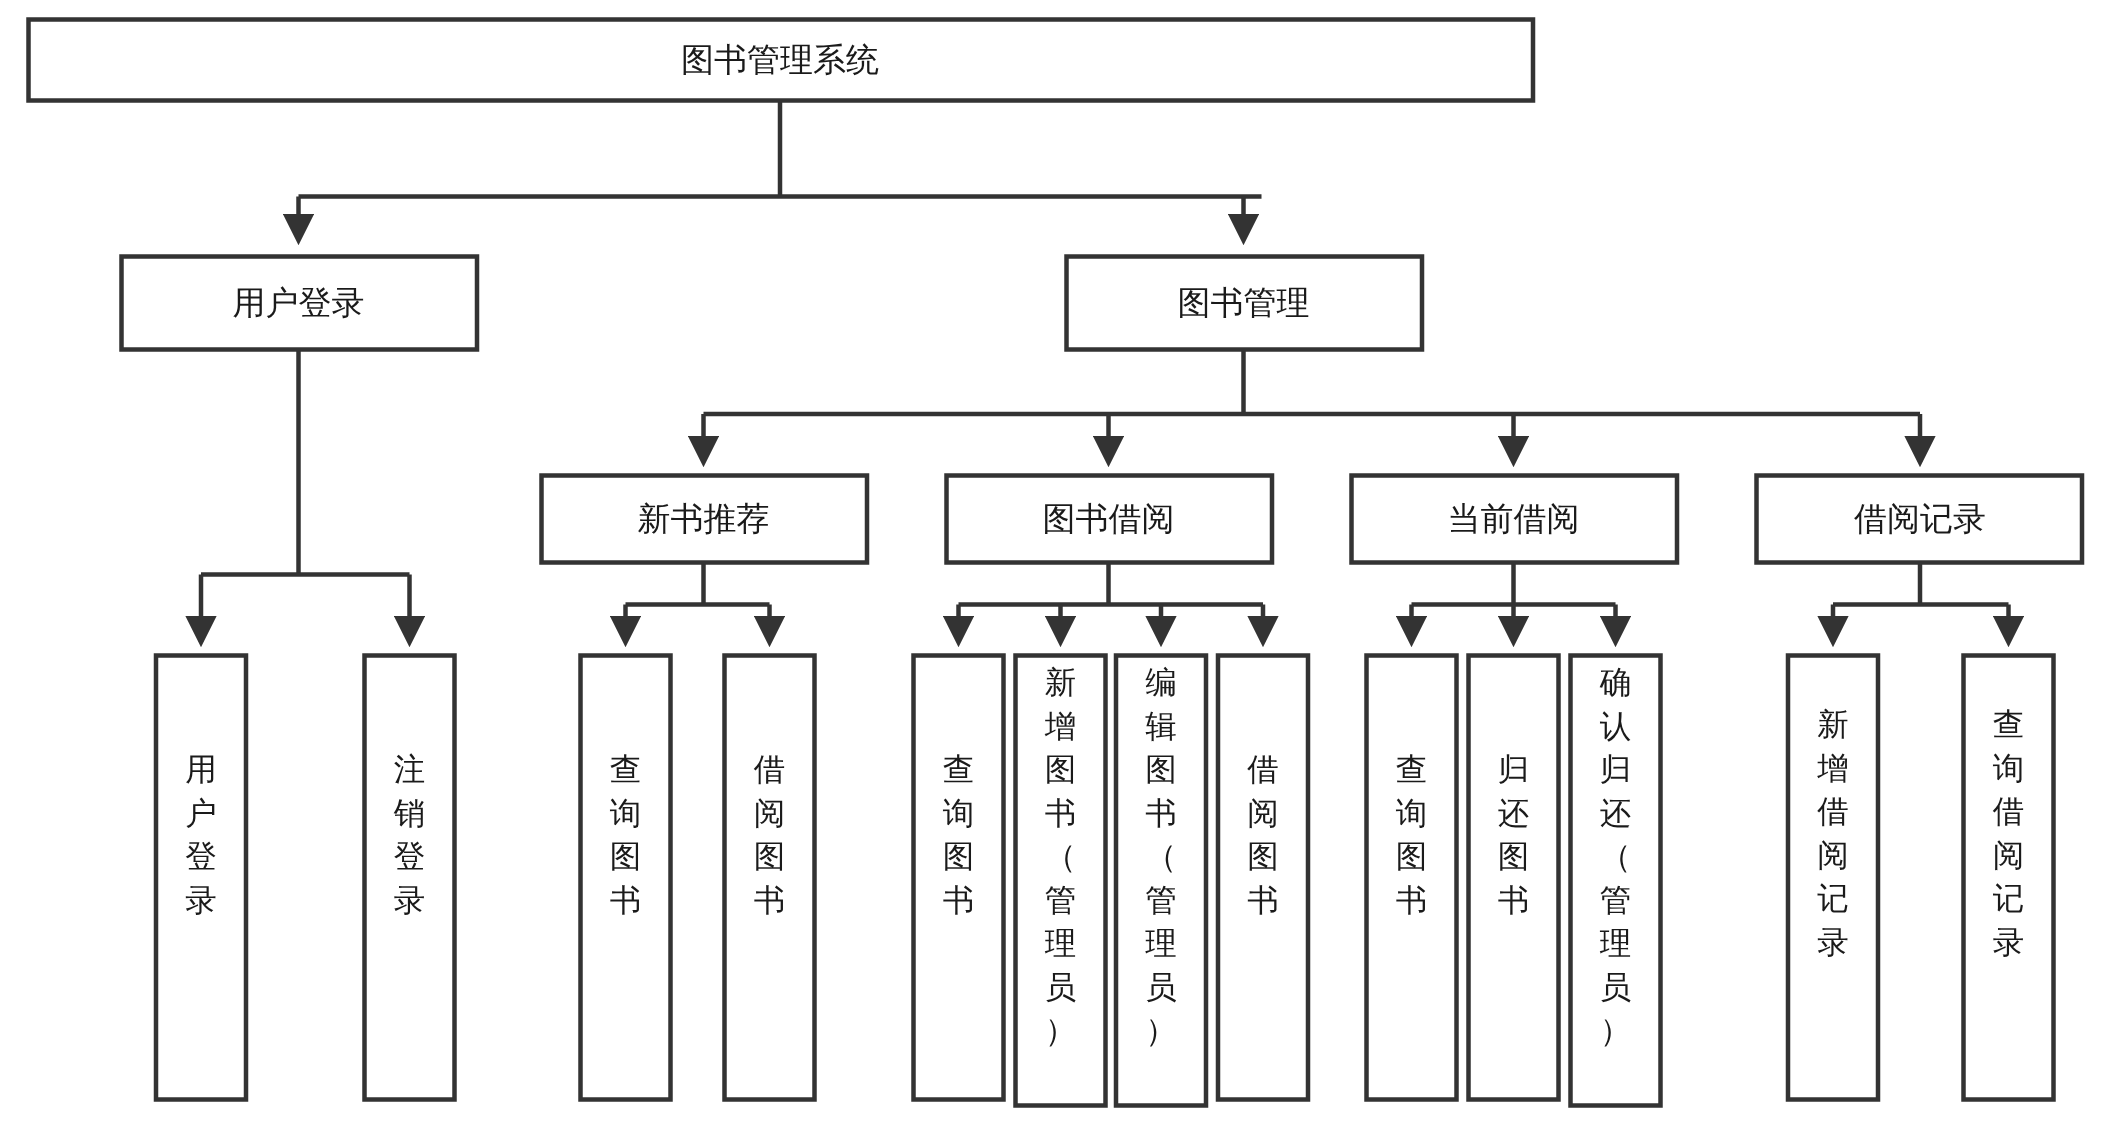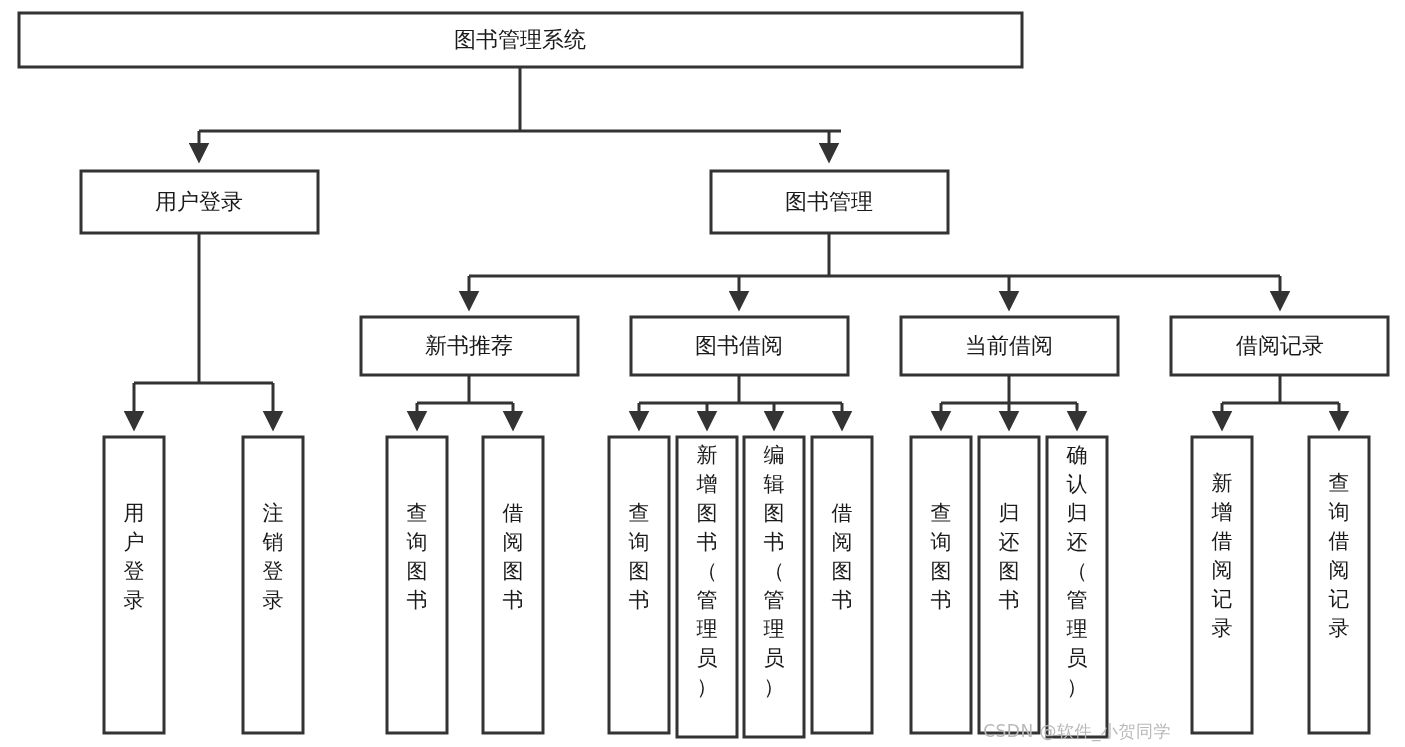--- a/index.html
+++ b/index.html
@@ -216,14 +216,13 @@
       <rect class="node-box" x="1192" y="437" width="60" height="296"></rect>
       <text class="node-label-vertical" x="1222" y="490"><tspan x="1222" y="490">新</tspan><tspan x="1222" y="519">增</tspan><tspan x="1222" y="548">借</tspan><tspan x="1222" y="577">阅</tspan><tspan x="1222" y="606">记</tspan><tspan x="1222" y="635">录</tspan></text>
     </g>
     <g>
       <rect class="node-box" x="1309" y="437" width="60" height="296"></rect>
       <text class="node-label-vertical" x="1339" y="490"><tspan x="1339" y="490">查</tspan><tspan x="1339" y="519">询</tspan><tspan x="1339" y="548">借</tspan><tspan x="1339" y="577">阅</tspan><tspan x="1339" y="606">记</tspan><tspan x="1339" y="635">录</tspan></text>
     </g>
 
   </svg>
 
-  <div class="watermark">CSDN @软件_小贺同学</div>
 </div>
 
 </body></html>

